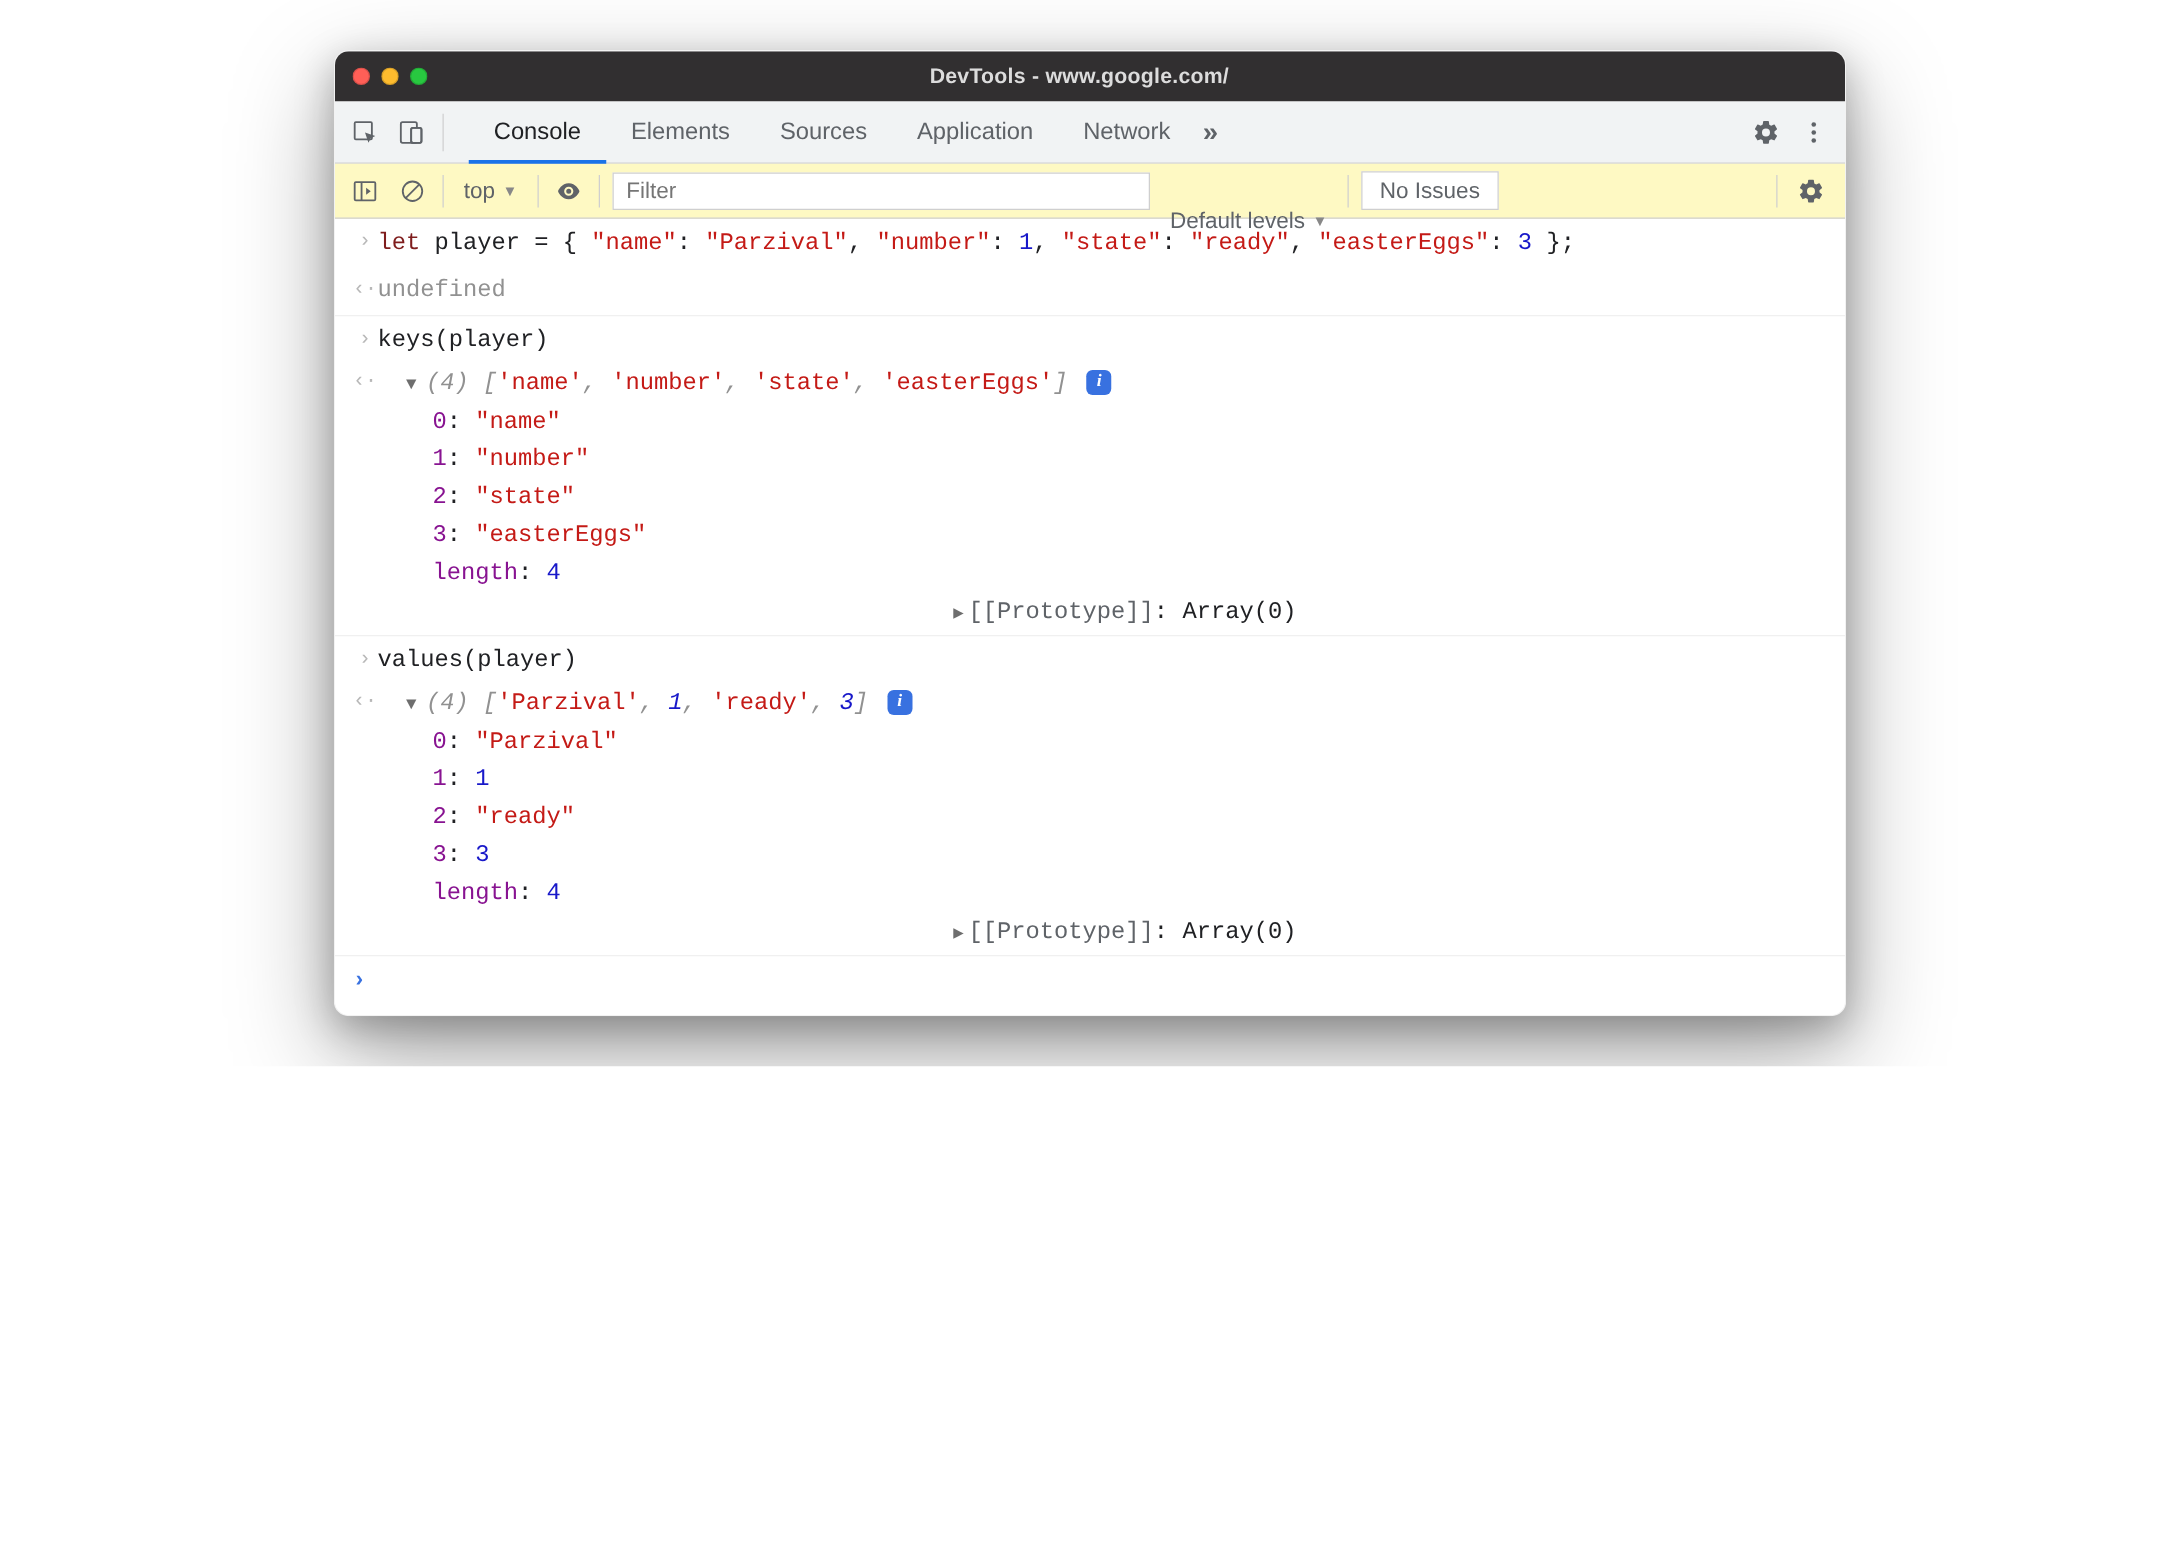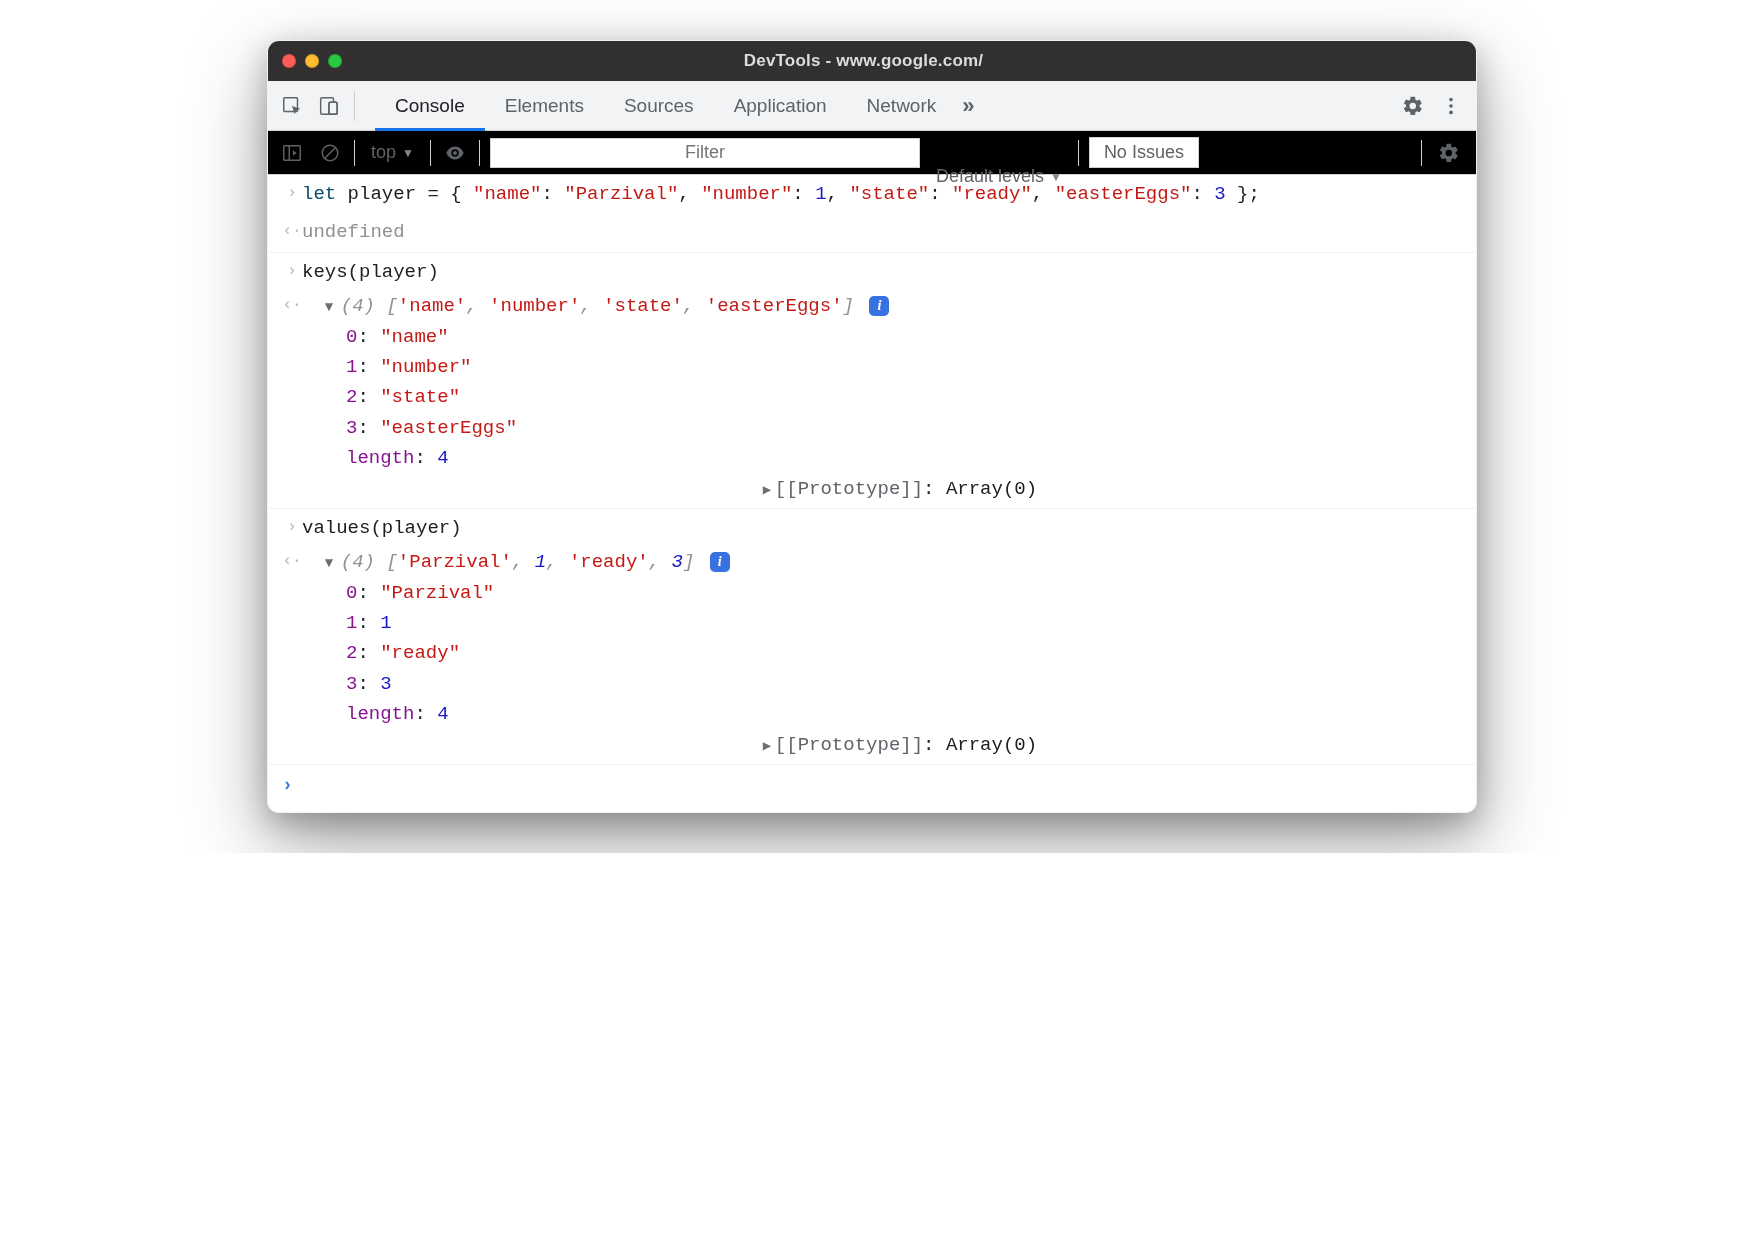--- a/index.html
+++ b/index.html
@@ -49,35 +49,35 @@
 .tab {
   padding:0 20px; height:50px; display:flex; align-items:center;
   color:#5f6368; font-size:19px; cursor:pointer;
 }
 .tab.active { color:#202124; border-bottom:3px solid #1a73e8; padding-top:3px; }
 .tabbar .spacer { flex:1; }
 .more-chevrons { color:#5f6368; font-size:22px; padding:0 6px; cursor:pointer; font-weight:bold;}
 .gear, .kebab { color:#5f6368; cursor:pointer; width:34px; height:34px; display:flex; align-items:center; justify-content:center; font-size:22px;}
 .toolbar {
   display:flex; align-items:center; height:44px;
-  background:#000000; border-bottom:1px solid #cfcfcf;
+  background:#fef9c3; border-bottom:1px solid #cfcfcf;
   padding:0 10px; gap:10px;
 }
 .toolbar .tb-icon {
   width:28px; height:28px; display:flex; align-items:center; justify-content:center;
   color:#5f6368; cursor:pointer;
 }
 .toolbar .context {
   display:flex; align-items:center; gap:6px; color:#5f6368; font-size:18px;
   padding:0 6px; cursor:pointer;
 }
 .toolbar .chev { font-size:12px; color:#888;}
 .toolbar input.filter {
   flex:0 0 430px; height:30px; border:1px solid #cfcfcf; background:#fff;
-  padding:0 10px; font-size:18px; color:#5f6368;text-align:center;
+  padding:0 10px; font-size:18px; color:#5f6368;
 }
 .toolbar .levels {
   display:flex; align-items:center; gap:6px; color:#5f6368; font-size:18px;
   padding:0 6px; cursor:pointer;margin-top:48px;
 }
 .toolbar .issues {
   border:1px solid #cfcfcf; background:#fff; padding:4px 14px;
   font-size:18px; color:#5f6368; cursor:pointer;
 }
 .toolbar .tspacer { flex:1; }
@@ -89,21 +89,21 @@
   display:flex; align-items:flex-start; padding:4px 14px;
   border-bottom:1px solid #f0f0f0;
 }
 .row.noborder { border-bottom:none; }
 .gutter {
   width:20px; flex-shrink:0; color:#a6a6a6; font-size:16px;
   text-align:center; padding-top:2px;
 }
 .gutter.grey { color:#b8b8b8; }
 .content { flex:1; white-space:pre; }
-.kw { color:#0c4a6e; }
+.kw { color:#7f1d1d; }
 .num { color:#1818c9; }
 .str { color:#c41a16; }
 .idx { color:#881391; }
 .dim { color:#919191; font-style:italic; }
 .dimstr { color:#c41a16; }
 .dimnum { color:#1818c9; font-style:italic; }
 .proto { color:#5f6368; }
 .undef { color:#919191; }
 .info-badge {
   display:inline-flex; width:20px; height:20px; border-radius:5px;

